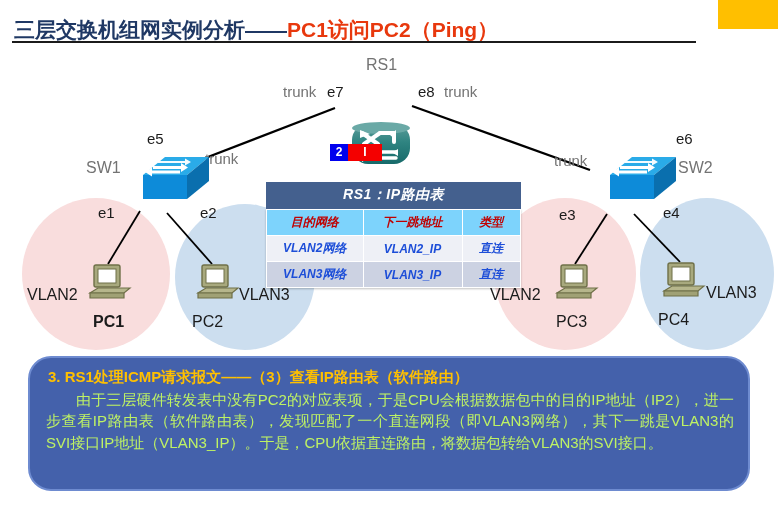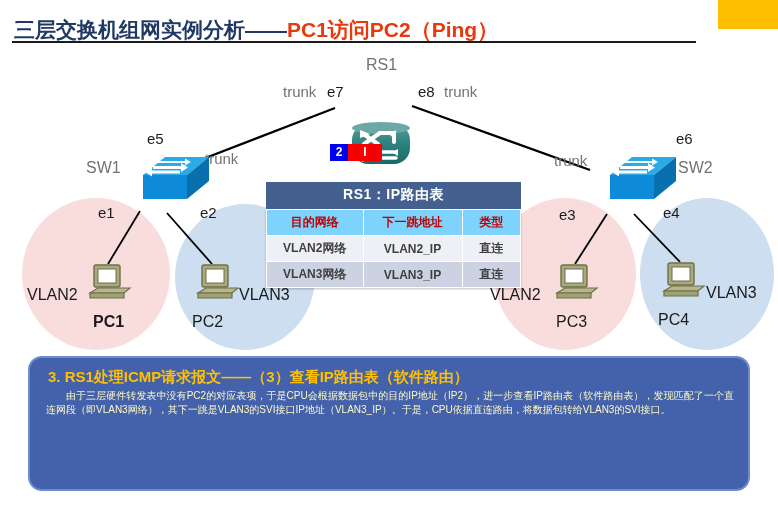--- a/index.html
+++ b/index.html
@@ -126,20 +126,21 @@
     width: 46px; height: 42px;
   }
 
   
   #route-table {
     position: absolute;
     left: 266px; top: 136px;
     width: 255px;
     border-collapse: collapse;
     box-shadow: 0 1px 2px rgba(0,0,0,0.25);
+    font-style: italic;
   }
   #route-table caption {
     background: #44608e;
     color: #ffffff;
     font-size: 14px;
     font-weight: bold;
     padding: 4px 0 5px 0;
     letter-spacing: 0.5px;
   }
   #route-table th, #route-table td {
@@ -148,46 +149,46 @@
     font-size: 12px;
     padding: 4px 2px;
   }
   #route-table th {
     background: #7dd3fc;
     color: #c00000;
     font-weight: bold;
   }
   #route-table tbody tr:nth-child(odd) td { background: #eef0f6; }
   #route-table tbody tr:nth-child(even) td { background: #ccd2e2; }
-  #route-table td { color: #404040; font-weight: bold; }
+  #route-table td { color: #1d4ed8; font-weight: bold; }
   .col-dest { width: 38%; }
   .col-hop  { width: 39%; }
   .col-type { width: 23%; }
 
   
   #note-box {
     position: absolute;
     left: 28px; top: 356px;
     width: 722px; height: 135px;
     background: #4461ab;
     border: 2px solid #6e8bd0;
-    border-radius: 14px;
+    border-radius: 23px;
     box-sizing: border-box;
     padding: 8px 14px 8px 16px;
   }
   #note-heading {
     color: #ffc000;
     font-size: 15px;
     font-weight: bold;
     white-space: nowrap;
     margin: 2px 0 2px 2px;
   }
   #note-body {
-    color: #fef9c3;
-    font-size: 10px;
+    color: #bef264;
+    font-size: 15px;
     line-height: 1.42;
     text-indent: 2em;
     text-align: justify;
     margin: 0;
   }
 </style>
 </head>
 <body>
 
 <div id="title-bar">

